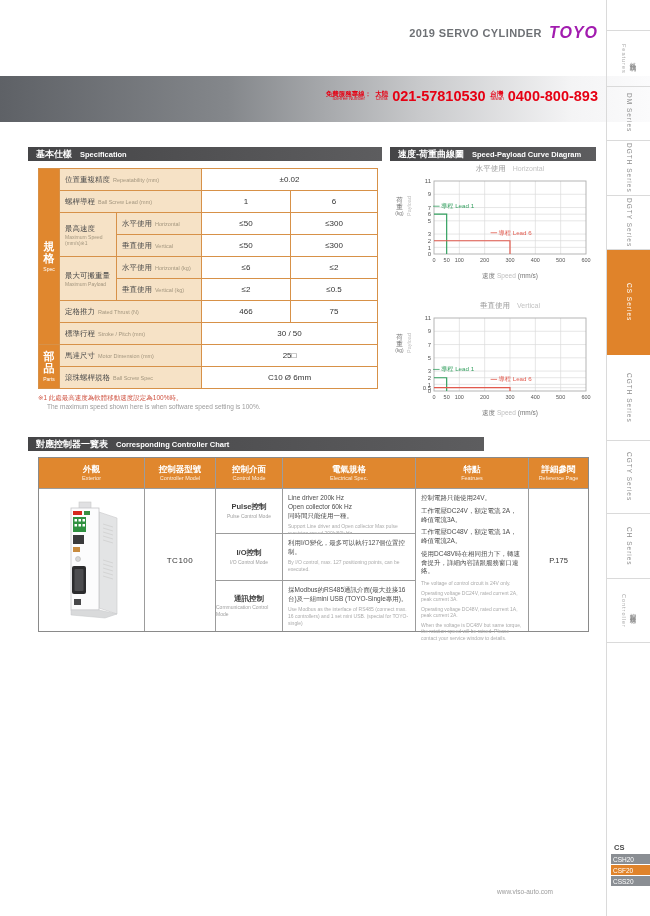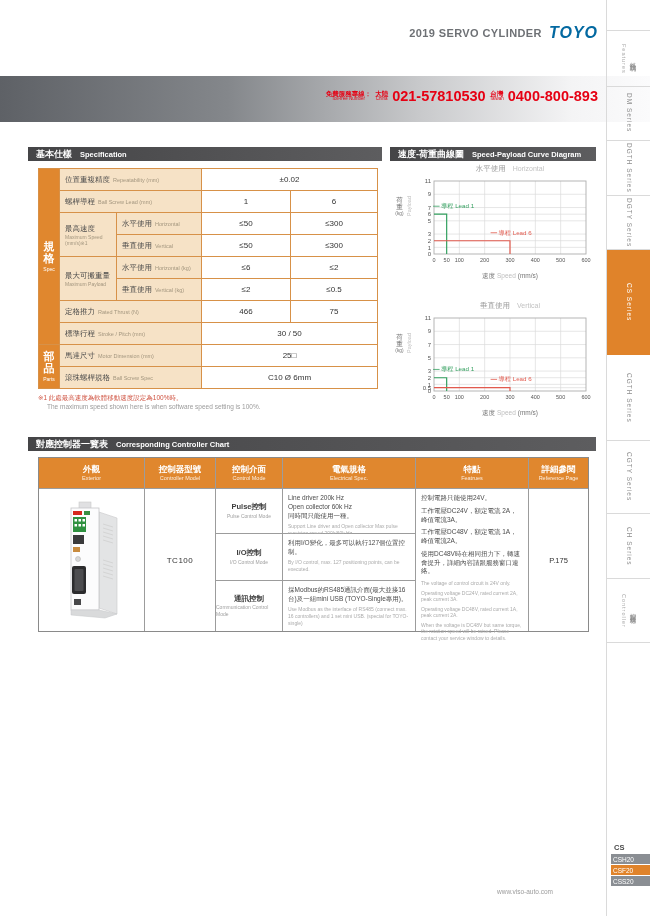--- a/index.html
+++ b/index.html
@@ -2,21 +2,21 @@
 <html><head>
 <meta charset="utf-8">
 <style>
   html,body{margin:0;padding:0;}
   body{font-family:"Liberation Sans","DejaVu Sans",sans-serif;}
   .page{position:relative;width:650px;height:916px;background:#fff;overflow:hidden;}
 
   
   .brand{position:absolute;top:24px;right:52px;display:flex;align-items:center;gap:7px;}
   .brand .txt{font-size:11px;font-weight:bold;color:#6E7175;letter-spacing:.4px;}
-  .toyo{font-size:16px;font-weight:bold;font-style:italic;color:#0369a1;letter-spacing:1px;text-align:center;}
+  .toyo{font-size:16px;font-weight:bold;font-style:italic;color:#a21caf;letter-spacing:1px;text-align:center;}
 
   .grayband{position:absolute;left:0;top:76px;width:650px;height:46px;
     background:linear-gradient(90deg,#5E6166 0%,#84878B 35%,#C9CACC 65%,#F4F4F5 88%,#FBFBFC 100%);}
   .phone{position:absolute;top:88px;right:52px;display:flex;align-items:center;gap:4px;color:#E60013;}
   .ph-sm{display:flex;flex-direction:column;align-items:center;line-height:1;}
   .ph-sm .t{font-size:6.5px;font-weight:bold;white-space:nowrap;}
   .ph-sm .b{font-size:4.5px;white-space:nowrap;}
   .ph-num{font-size:14.5px;font-weight:bold;white-space:nowrap;}
 
   
@@ -371,21 +371,21 @@
           <line x1="39.093333333333334" y1="56.42272727272727" x2="45.593333333333334" y2="56.42272727272727" stroke="#33A05F" stroke-width="0.8"></line>
           <text x="47.093333333333334" y="58.42272727272727" font-size="6.2" fill="#33A05F">導程 Lead 1</text>
           <polyline points="40,74.68181818181819 116,74.68181818181819 116,78" fill="none" stroke="#E25A4E" stroke-width="1.2"></polyline>
           <line x1="96.6" y1="66.37727272727273" x2="103.1" y2="66.37727272727273" stroke="#E25A4E" stroke-width="0.8"></line>
           <text x="104.6" y="68.37727272727273" font-size="6.2" fill="#E25A4E">導程 Lead 6</text>
         </svg>
       <div class="xlab"><span>速度</span><span class="en">Speed</span><span>(mm/s)</span></div>
     </div>
   </div>
 
-  <div class="sechead" style="left:28px;top:437px;width:568px;">
+  <div class="sechead" style="left:28px;top:437px;width:456px;">
     <div class="sq"></div>
     <div class="bar">
       <span class="zh">對應控制器一覽表</span>
       <span class="en">Corresponding Controller Chart</span>
     </div>
   </div>
 
   <div class="ctrl">
     <div class="hcell">
         <span class="zh">外觀</span>

